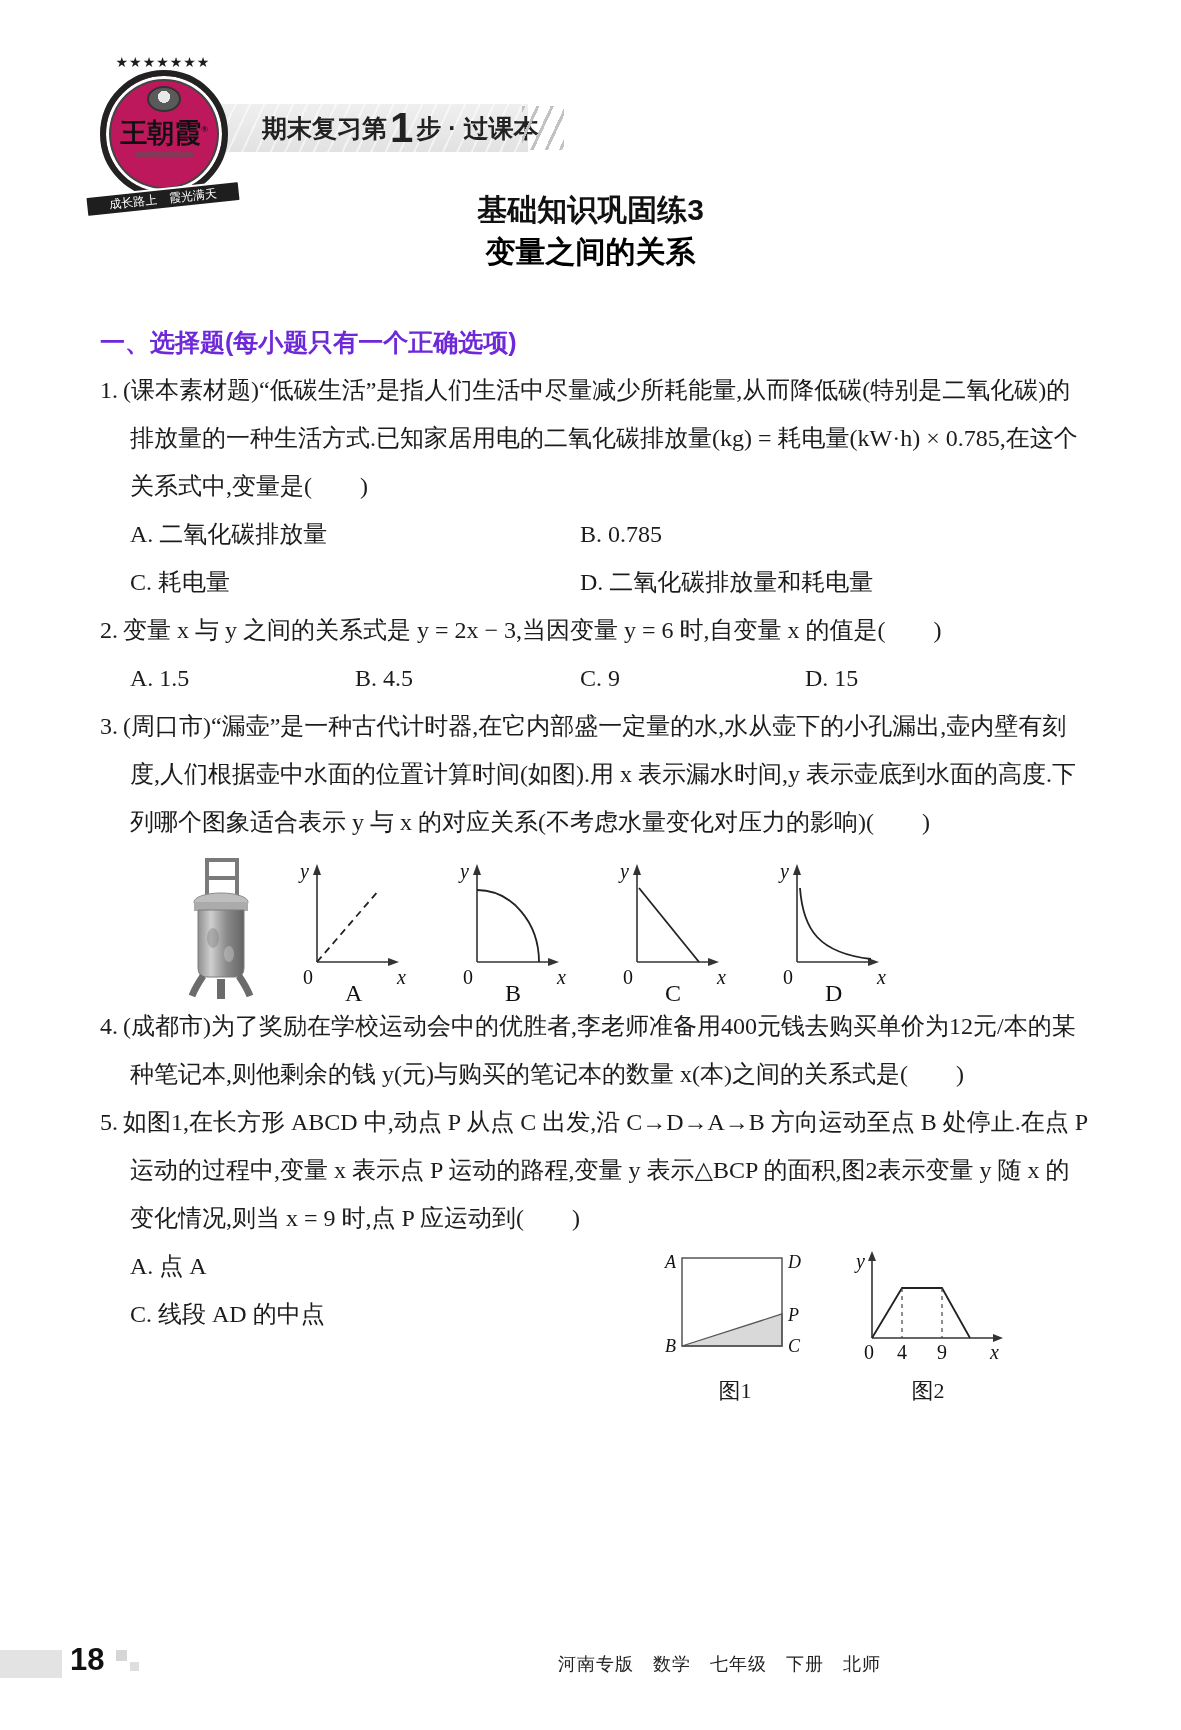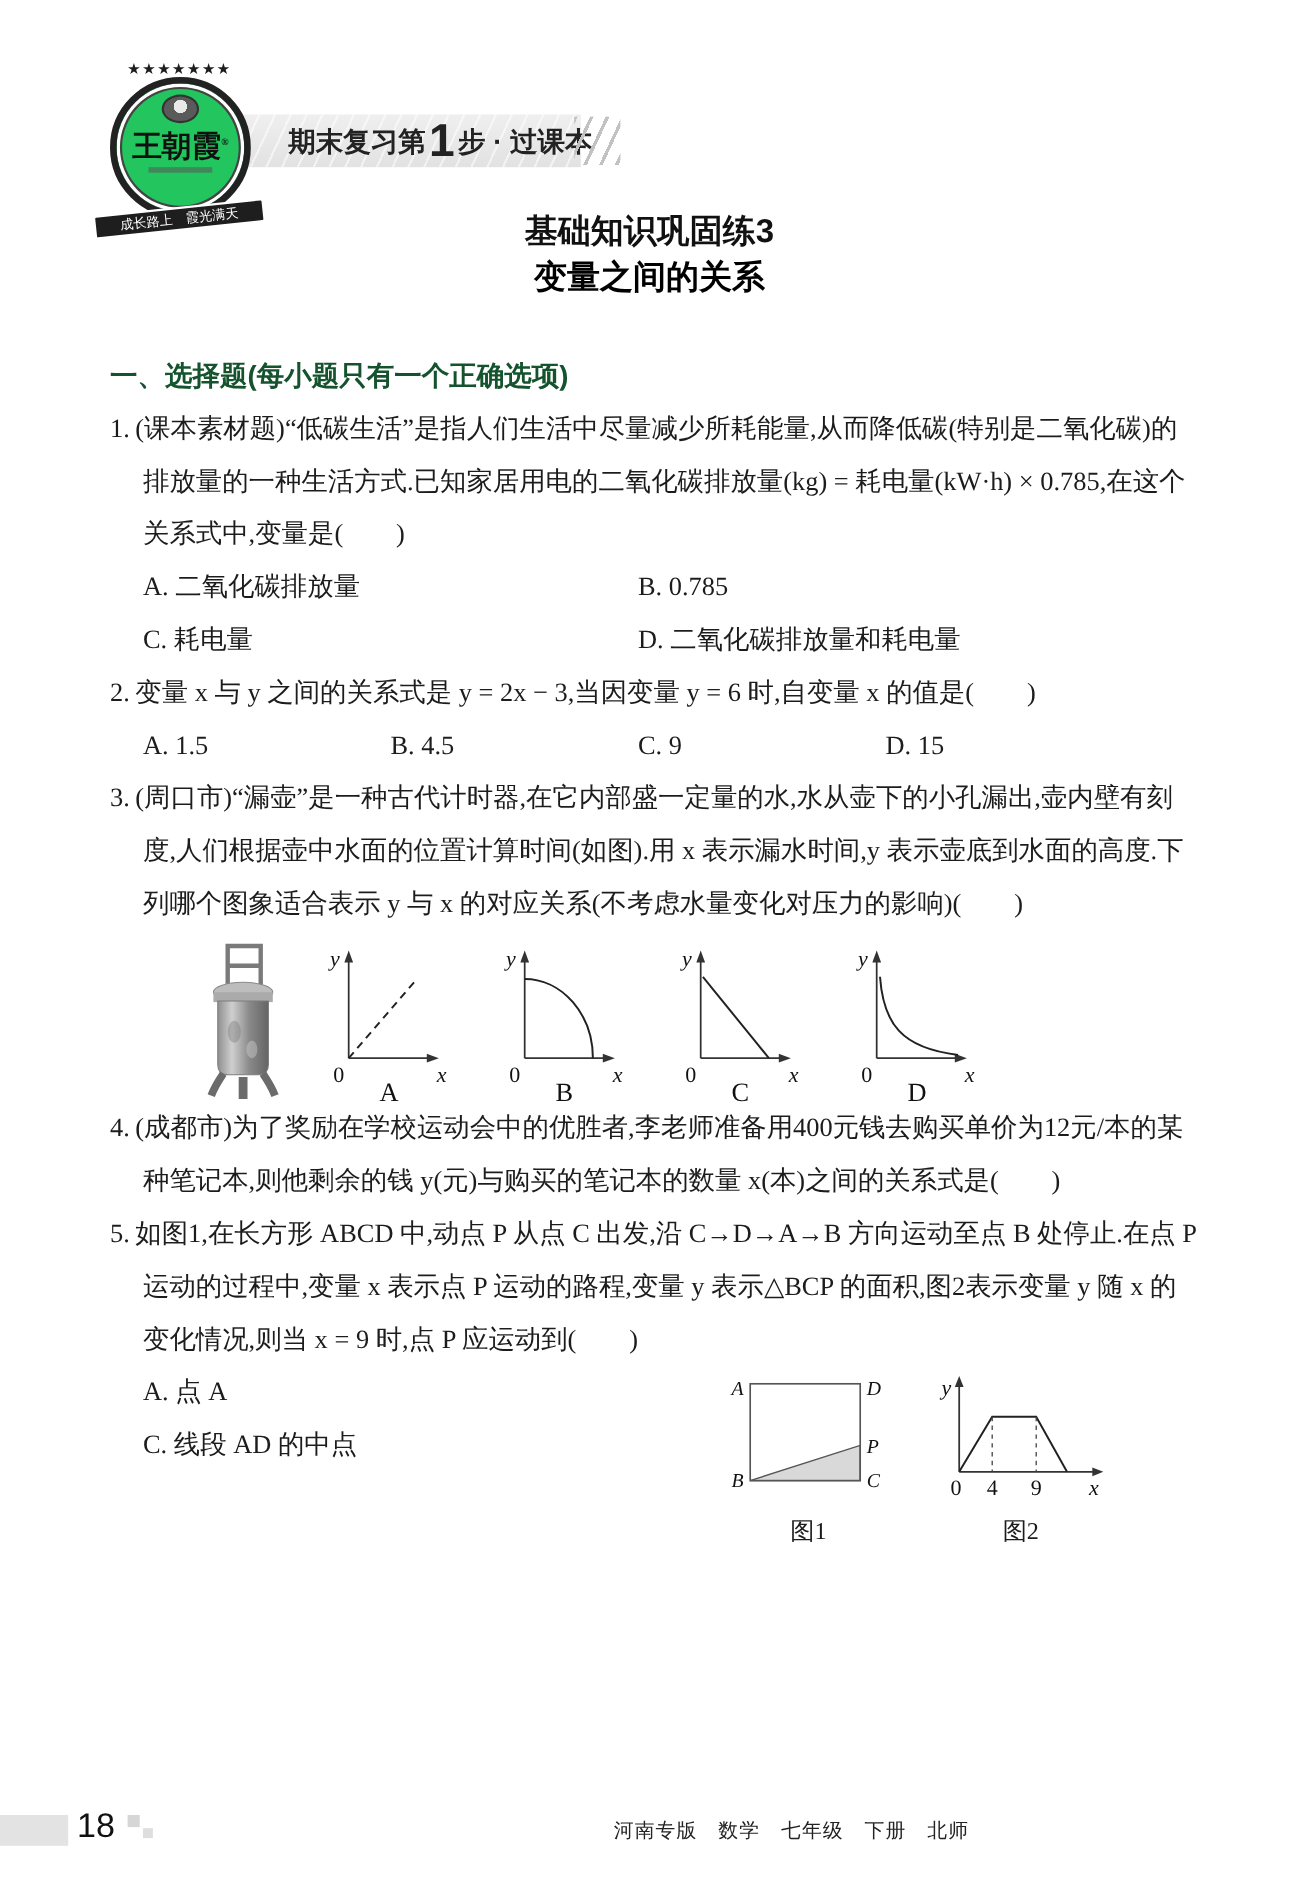--- a/index.html
+++ b/index.html
@@ -7,21 +7,21 @@
     position:relative; width:1181px; height:1730px; background:#fff;
     font-family:"Liberation Serif","DejaVu Serif",serif; color:#1c1c1c;
     overflow:hidden;
   }
 
   
   .logo { position:absolute; left:86px; top:58px; width:154px; height:146px; z-index:3; }
   .logo-stars { position:absolute; top:-4px; left:0; width:100%; text-align:center;
     font-size:14px; letter-spacing:1px; color:#1d1d1d; }
   .logo-circle { position:absolute; top:12px; left:14px; width:116px; height:116px;
-    border:6px solid #222; border-radius:50%; background:#22c55e;
+    border:6px solid #222; border-radius:50%; background:#be185d;
     box-shadow: inset 0 0 0 3px #fff, inset 0 0 0 5px #444; }
   .logo-avatar { width:30px; height:22px; margin:10px auto 2px; border-radius:50%;
     background:radial-gradient(circle at 50% 40%, #e8e8e8 0 30%, #5a5a5a 31% 100%);
     border:2px solid #333; }
   .logo-brand { text-align:center; font-weight:bold; font-size:27px; line-height:30px;
     font-family:"Liberation Serif",serif; color:#111; white-space:nowrap; }
   .logo-brand sup { font-size:9px; }
   .logo-subline { width:58px; height:5px; margin:4px auto 0; background:#555; opacity:.55; }
   .logo-ribbon { position:absolute; bottom:-6px; left:50%; width:152px;
     transform:translateX(-50%) rotate(-6deg);
@@ -44,21 +44,21 @@
     font-family:"Liberation Sans","DejaVu Sans",sans-serif; font-weight:bold;
     font-size:30px; color:#111; }
   .chapter-title { position:absolute; top:232px; left:0; width:100%; text-align:center;
     font-family:"Liberation Sans","DejaVu Sans",sans-serif; font-weight:bold;
     font-size:30px; color:#000; }
 
   
   .content { position:absolute; left:100px; top:318px; width:990px;
     font-size:24px; line-height:48px; }
   .section-heading { font-family:"Liberation Sans","DejaVu Sans",sans-serif;
-    font-weight:bold; font-size:25px; color:#14532d; }
+    font-weight:bold; font-size:25px; color:#6d28d9; }
   .q-text { padding-left:30px; text-indent:-30px; }
   .q-num { padding-right:5px; }
   .options-2 { display:grid; grid-template-columns:450px 1fr; padding-left:30px; }
   .options-4 { display:grid; grid-template-columns:225px 225px 225px 1fr; padding-left:30px; }
   .options-v { padding-left:30px; }
   .options-v > div { height:48px; }
 
   
   .fig-row { display:flex; align-items:flex-end; margin:4px 0 0 85px; height:152px; }
   .mini-graph { margin-left:30px; }
@@ -78,21 +78,21 @@
   .q5-wrap { position:relative; }
   .q5-figs { position:absolute; left:540px; top:148px; display:flex; }
   .figbox { text-align:center; }
   .figbox + .figbox { margin-left:18px; }
   .fig-caption { font-size:22px; line-height:26px; }
 
   
   .footer { position:absolute; left:0; top:1642px; width:100%; height:40px; }
   .pagenum-bar { position:absolute; left:0; top:8px; width:62px; height:28px; background:#e3e3e3; }
   .pagenum { position:absolute; left:70px; top:0px;
-    font-family:"Liberation Sans","DejaVu Sans",sans-serif; font-weight:normal;
+    font-family:"Liberation Sans","DejaVu Sans",sans-serif; font-weight:bold;
     font-size:31px; color:#111; }
   .sq1 { position:absolute; left:116px; top:8px; width:11px; height:11px; background:#d6d6d6; }
   .sq2 { position:absolute; left:130px; top:20px; width:9px; height:9px; background:#dedede; }
   .footer-text { position:absolute; left:558px; top:10px; font-size:18px;
     color:#222; letter-spacing:1px; white-space:nowrap; }
 </style>
 </head>
 <body>
 
 <div class="page">

